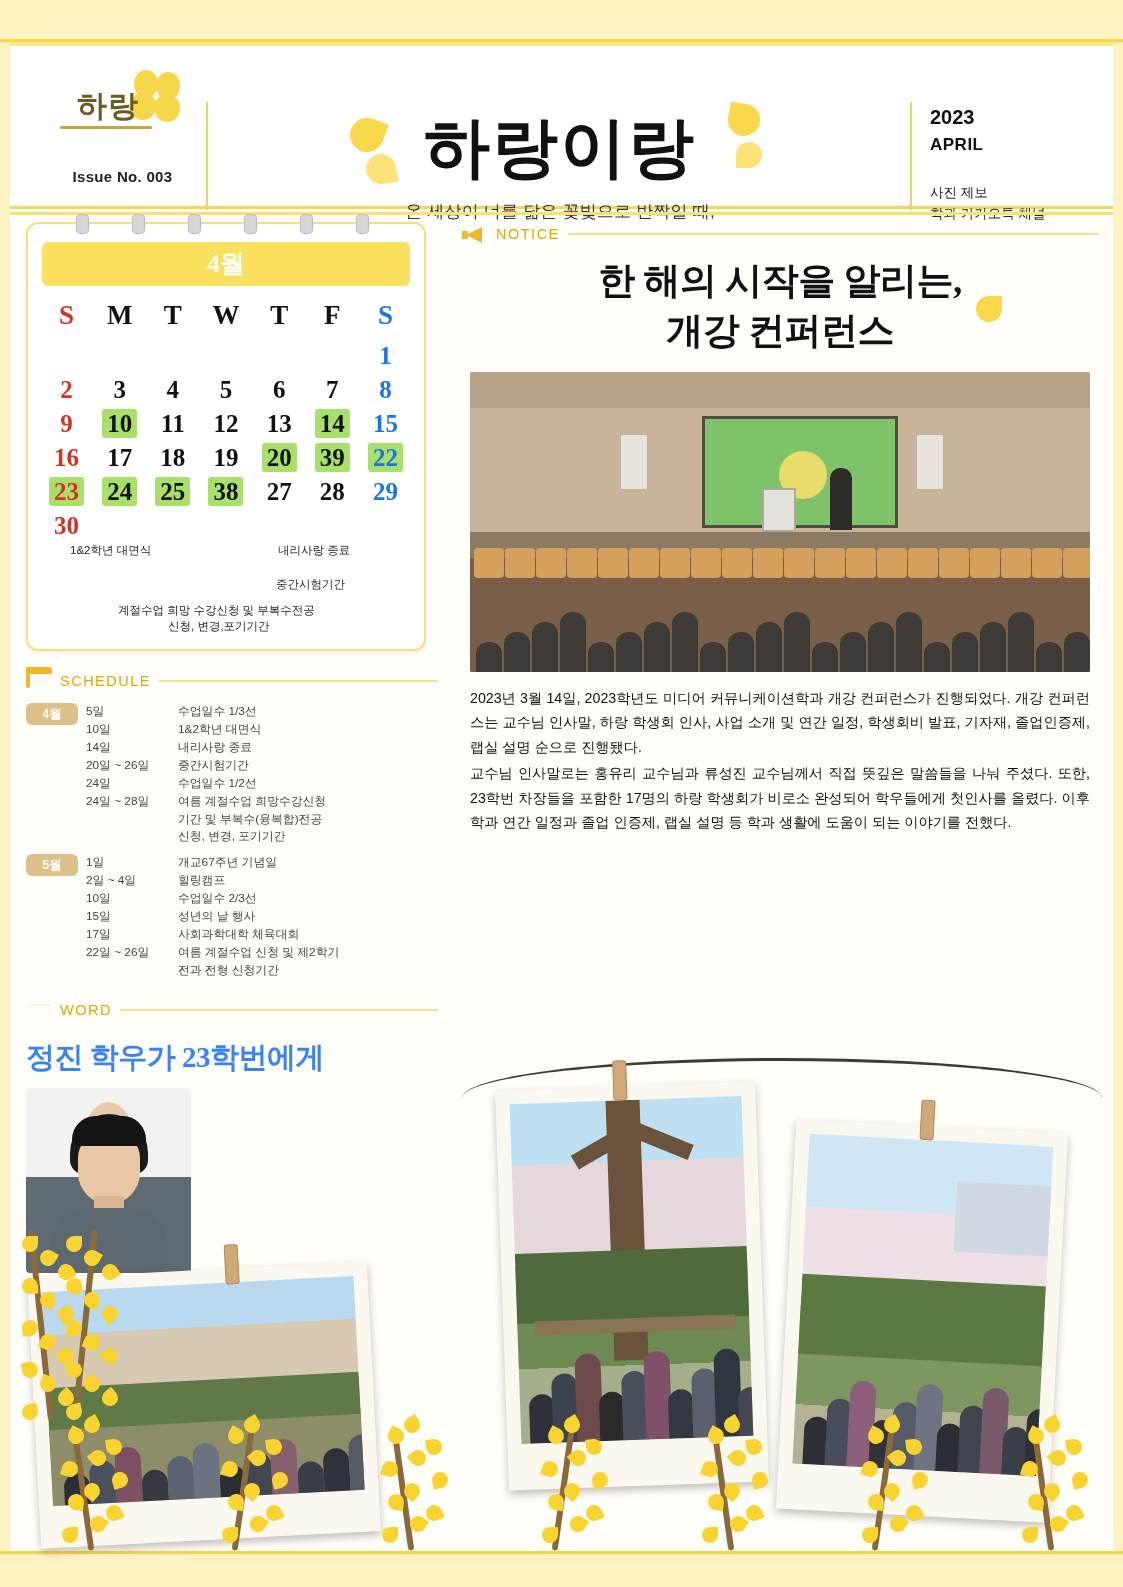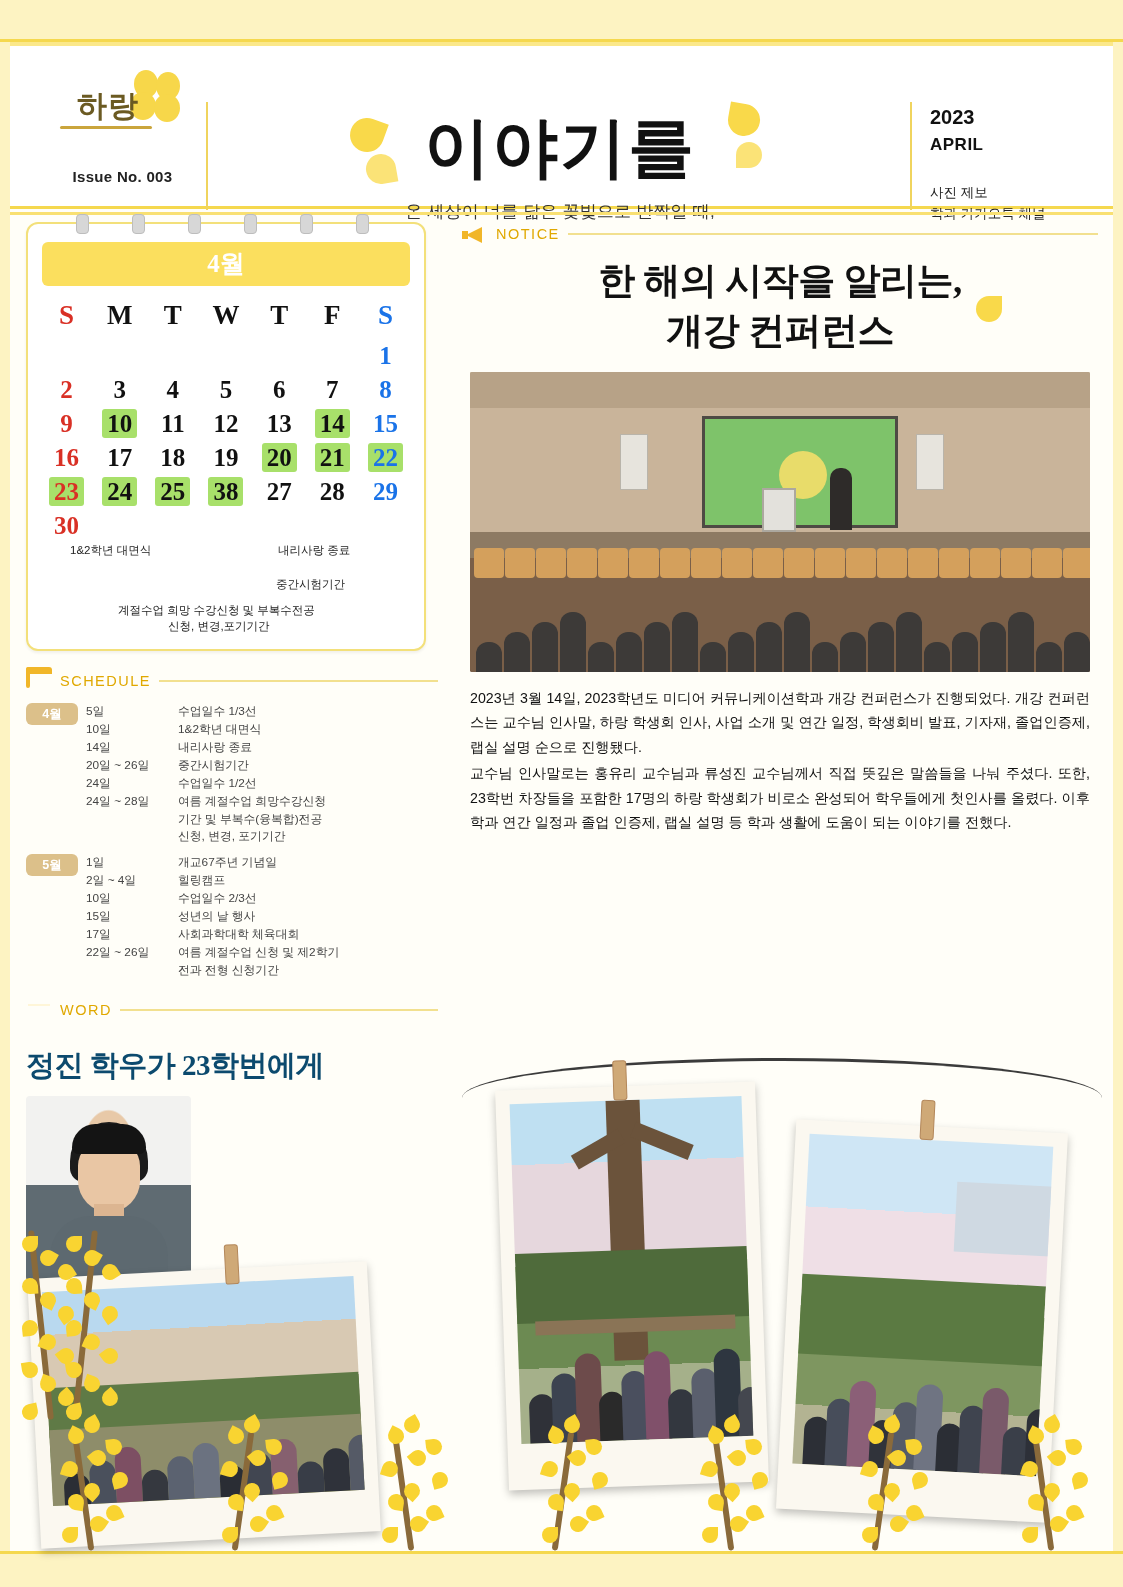--- a/index.html
+++ b/index.html
@@ -145,21 +145,21 @@
   .sched-badge {
     width: 52px; height: 22px; background: #dcc08a; border-radius: 6px;
     color: #fff; font-size: 12.5px; font-weight: bold; text-align: center; line-height: 22px;
     margin-right: 8px; flex: 0 0 52px;
   }
   .sched-dates { width: 92px; font-size: 11.8px; color: #444; line-height: 1.52; }
   .sched-items { flex: 1; font-size: 11.8px; color: #444; line-height: 1.52; }
 
   .word-title {
     font-family: "Liberation Serif", serif;
-    font-size: 29px; font-weight: bold; color: #0c4a6e; margin-top: 24px; letter-spacing: -.5px;
+    font-size: 29px; font-weight: bold; color: #3b82f6; margin-top: 16px; letter-spacing: -.5px;
   }
   .word-body { display: flex; margin-top: 10px; gap: 12px; }
   .portrait {
     width: 165px; height: 185px; border-radius: 4px;
     background:
       radial-gradient(ellipse at 50% 30%, #e8c9a8 0 22%, rgba(232,201,168,0) 23%),
       linear-gradient(#f2f2f0 0 48%, #5f6b72 48% 100%);
     position: relative; overflow: hidden;
   }
   .portrait .hair { position: absolute; left: 44px; top: 26px; width: 78px; height: 60px; background: #1b1b1b; border-radius: 40px 40px 14px 14px; }
@@ -268,21 +268,21 @@
       </div>
       <div class="logo-word">하랑</div>
       <div class="logo-underline"></div>
       <div class="issue-no">Issue No. 003</div>
     </div>
 
     <div class="vline"></div>
     <div class="vline2"></div>
 
     <div class="title-block">
-      <div class="main-title">이야기를</div>
+      <div class="main-title">하랑이랑</div>
       <div class="sub-title">온 세상이 너를 닮은 꽃빛으로 반짝일 때,</div>
     </div>
 
     <div style="position:absolute;left:340px;top:72px;width:34px;height:34px;background:#f9d94a;border-radius:50% 0 50% 50%;transform:rotate(20deg);"></div>
     <div style="position:absolute;left:356px;top:108px;width:30px;height:30px;background:#fbe377;border-radius:50% 50% 0 50%;transform:rotate(-10deg);"></div>
     <div style="position:absolute;left:718px;top:58px;width:32px;height:32px;background:#f9d94a;border-radius:0 50% 50% 50%;transform:rotate(10deg);"></div>
     <div style="position:absolute;left:726px;top:96px;width:26px;height:26px;background:#fbe377;border-radius:50% 50% 50% 0;"></div>
 
     <div class="date-block">
       <div class="date-year">2023</div>
@@ -346,21 +346,21 @@
               <td><span>13</span></td>
               <td><span class="hl">14</span></td>
               <td class="sat"><span>15</span></td>
             </tr>
             <tr>
               <td class="sun"><span>16</span></td>
               <td><span>17</span></td>
               <td><span>18</span></td>
               <td><span>19</span></td>
               <td><span class="hl">20</span></td>
-              <td><span class="hl">21</span></td>
+              <td><span class="hl">39</span></td>
               <td class="sat"><span class="hl">22</span></td>
             </tr>
             <tr>
               <td class="sun"><span class="hl">23</span></td>
               <td><span class="hl">24</span></td>
               <td><span class="hl">25</span></td>
               <td><span class="hl">38</span></td>
               <td><span>27</span></td>
               <td><span>28</span></td>
               <td class="sat"><span>29</span></td>

